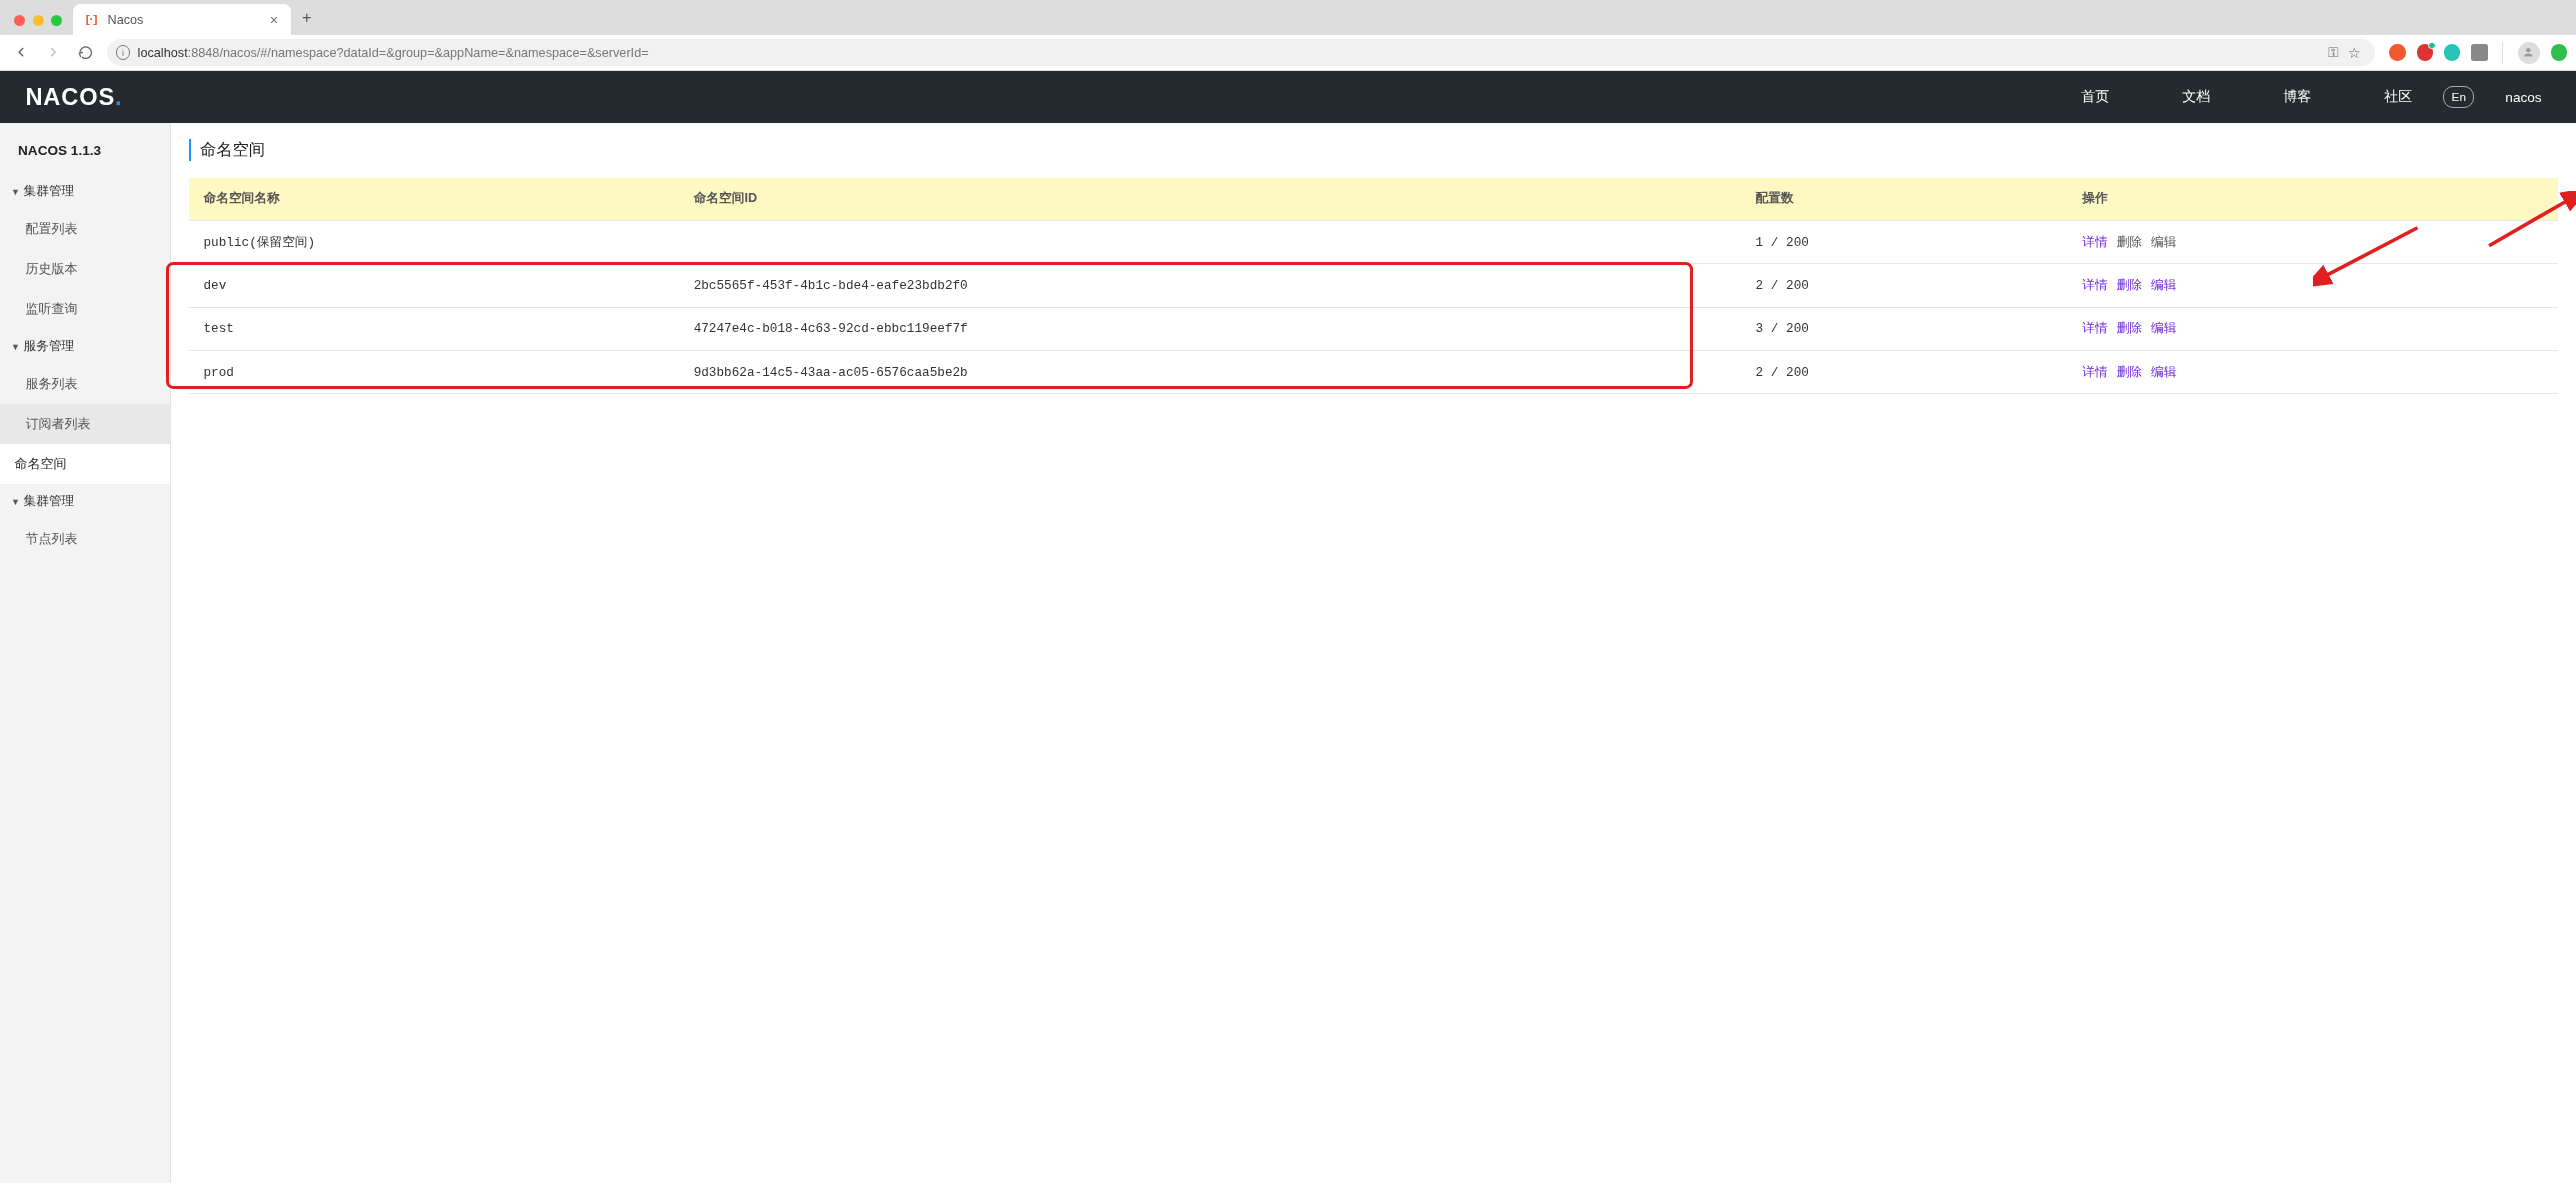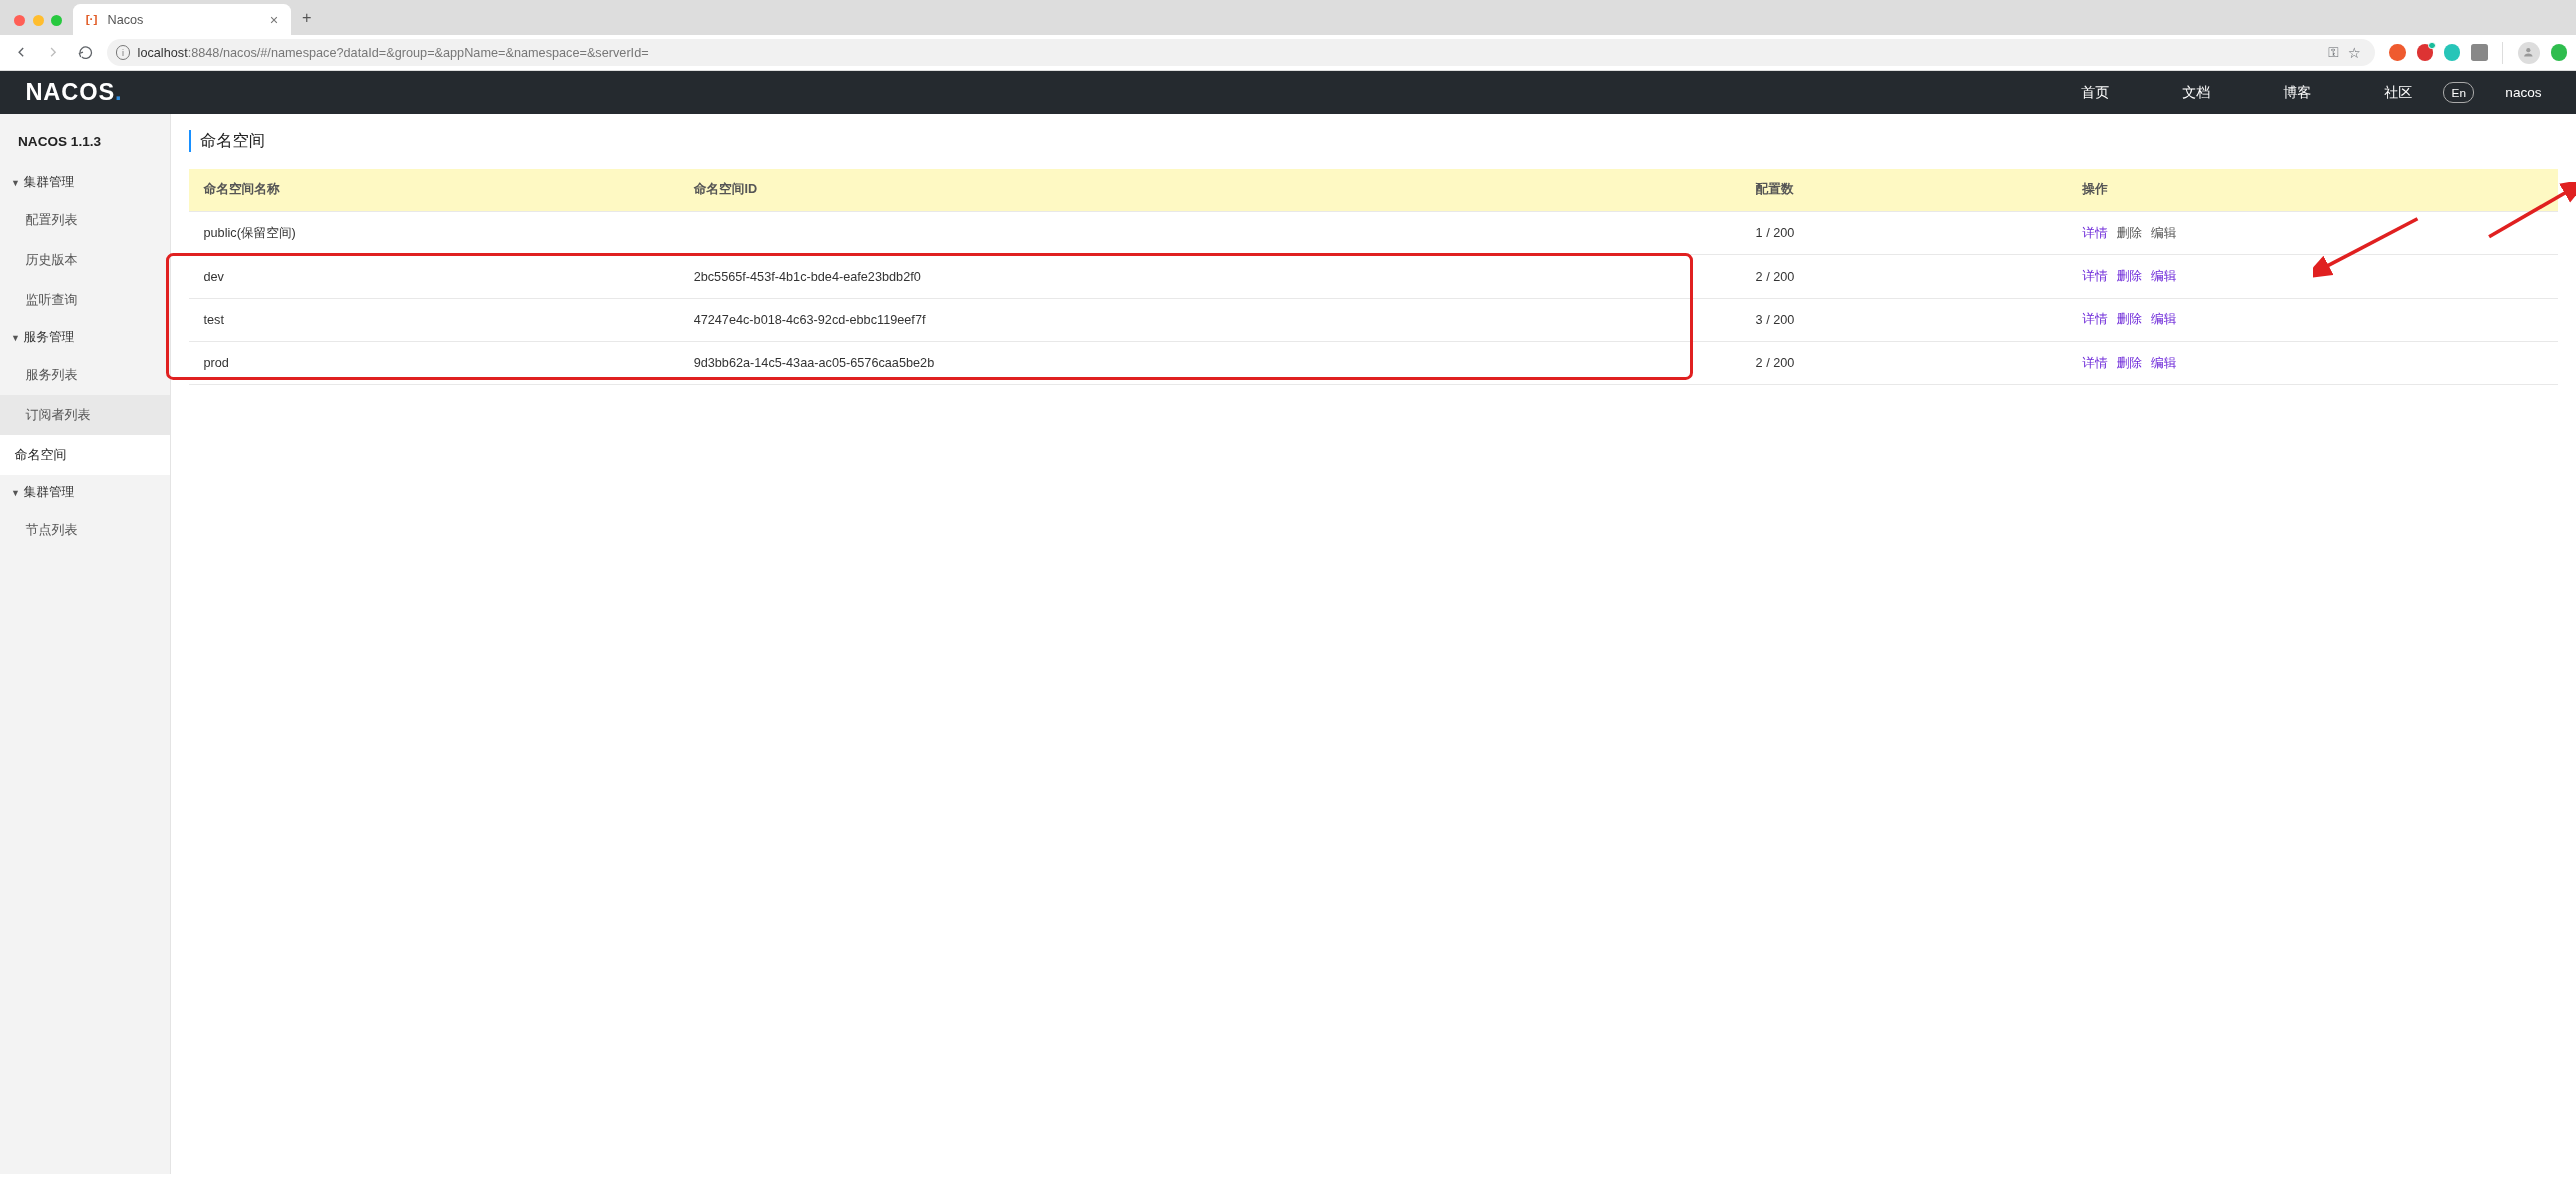--- a/index.html
+++ b/index.html
@@ -27,21 +27,21 @@
     .url-text { color: #777; }
     .url-text .host { color: #333; }
     .omnibox-icons { display: flex; align-items: center; gap: 9px; padding-right: 5.4px; }
     .omnibox-icons span { color: #5f6368; }
     .ext-icons { display: flex; align-items: center; gap: 11px; margin-left: 5.4px; }
     .ext-ico { width: 16.3px; height: 16.3px; border-radius: 50%; display: inline-block; }
     .avatar-circle { width: 22px; height: 22px; border-radius: 50%; background: #ddd; display: flex; align-items: center; justify-content: center; color: #888; }
     .sep { width: 0.9px; height: 22px; background: #ddd; margin: 0 3.6px; }
 
     
-    .app-header { background: #252a2f; color: #fff; height: 43px; display: flex; align-items: center; padding: 0 25.4px; justify-content: space-between; }
+    .app-header { background: #252a2f; color: #fff; height: 52px; display: flex; align-items: center; padding: 0 25.4px; justify-content: space-between; }
     .logo { font-size: 23.6px; font-weight: 700; letter-spacing: 0.9px; font-family: "Arial Black", sans-serif; }
     .logo .dot-accent { color: #2f8ee0; }
     .header-nav { display: flex; align-items: center; gap: 31px; margin-right: 9px; }
     .header-nav a { color: #fff; text-decoration: none; font-size: 14px; cursor: pointer; margin-left: 42px; }
     .lang-box { border: 0.9px solid #aaa; padding: 2.7px 7.3px; border-radius: 10px; font-size: 11.8px; cursor: pointer; }
     .user-name { font-size: 13.6px; }
 
     
     .layout { display: flex; min-height: calc(100vh - 131px); justify-content: flex-end; }
 
@@ -61,21 +61,21 @@
     .page-title { border-left: 2.7px solid #1890ff; padding-left: 9px; font-size: 16.3px; color: #222; }
 
     .btn-area { display: flex; justify-content: flex-end; padding: 0 5.4px 9px 18px; }
     .btn-primary { background: #3b82f6; color: #fff; border: none; padding: 7.3px 12.7px; font-size: 12.7px; cursor: pointer; border-radius: 1.8px; }
 
     
     .table-wrap { padding: 0 18px; position: relative; }
     table { width: 100%; border-collapse: collapse; }
     th, td { text-align: left; padding: 12.7px 14.5px; border-bottom: 0.9px solid #e8e8e8; font-size: 12.7px; }
     th { background: #fef9c3; color: #555; font-weight: 700; }
-    td { color: #333; }
+    td { color: #333; font-family: Liberation Mono, monospace; }
     .col-name { width: 18%; }
     .col-id { width: 39%; }
     .col-count { width: 12%; }
     .col-ops { width: 18%; }
     .ops-links { display: flex; gap: 9px; }
     .ops-links a { color: #6d28d9; text-decoration: none; cursor: pointer; }
     .ops-links a.muted { color: #555; }
 
     
     .annotation-box { position: absolute; border: 3.6px solid #e02020; border-radius: 7.3px; pointer-events: none; z-index: 50; }

